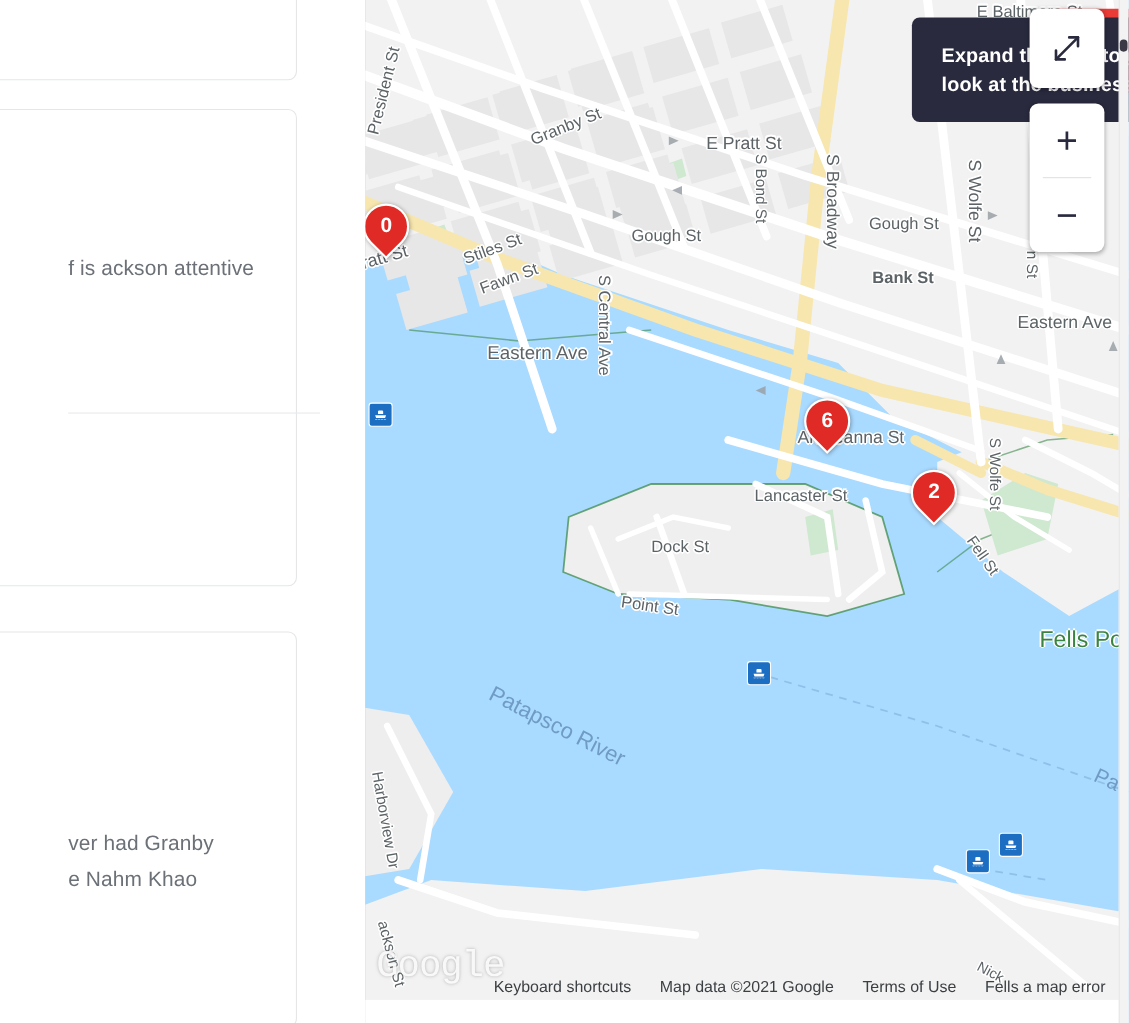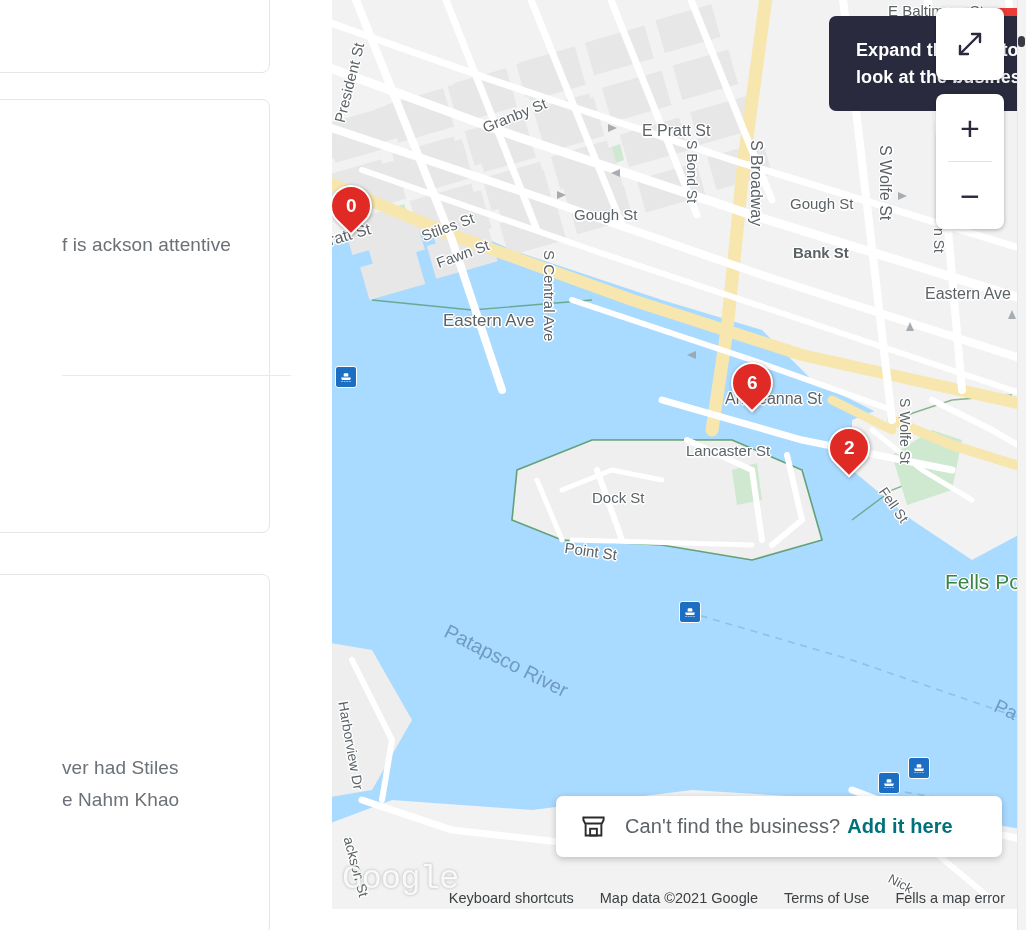--- a/index.html
+++ b/index.html
@@ -254,21 +254,21 @@
 <body>
 
 <div id="root">
 
   <div id="sidebar">
     <div class="review-card card-a"></div>
     <div class="review-card card-b"></div>
     <div class="review-card card-c"></div>
     <div class="card-divider"></div>
     <div class="review-text rt-1">f is ackson attentive</div>
-    <div class="review-text rt-2">ver had Stiles</div>
+    <div class="review-text rt-2">ver had Granby</div>
     <div class="review-text rt-3">e Nahm Khao</div>
   </div>
 
   <div id="map">
 
     <svg id="map-canvas" viewBox="0 0 694 930" preserveAspectRatio="none">
       <defs>
         <clipPath id="mapclip">
             <rect x="0" y="0" width="694" height="930"></rect>
           </clipPath>
@@ -479,32 +479,20 @@
         <polyline points="14,26 6,26 6,18" stroke-linecap="round" stroke-linejoin="round"></polyline>
       </svg>
     </div>
 
     <div id="zoom-ctrl">
       <div class="zoom-btn">+</div>
       <div class="zoom-sep"></div>
       <div class="zoom-btn">−</div>
     </div>
 
-    <div id="add-bar">
-      <div id="store-icon">
-        <svg viewBox="0 0 24 24">
-          <path d="M3 4h18v2.2l-1.6 3.1H4.6L3 6.2V4z" fill="none" stroke="#2b2b2b" stroke-width="1.7"></path>
-          <path d="M5 10v10h14V10" fill="none" stroke="#2b2b2b" stroke-width="1.7"></path>
-          <rect x="9" y="14" width="6" height="6" fill="none" stroke="#2b2b2b" stroke-width="1.7"></rect>
-        </svg>
-      </div>
-      <div id="add-bar-text">
-        <span>Can't find the business?</span><span id="add-bar-cta">Add it here</span>
-      </div>
-    </div>
 
     <div id="google-wm">Google</div>
 
     <div id="attrib">
         <div class="attrib-item">Keyboard shortcuts</div>
         <div class="attrib-item attrib-static">Map data ©2021 Google</div>
         <div class="attrib-item">Terms of Use</div>
         <div class="attrib-item">Fells a map error</div>
       </div>
     <div id="bottom-strip"></div>

